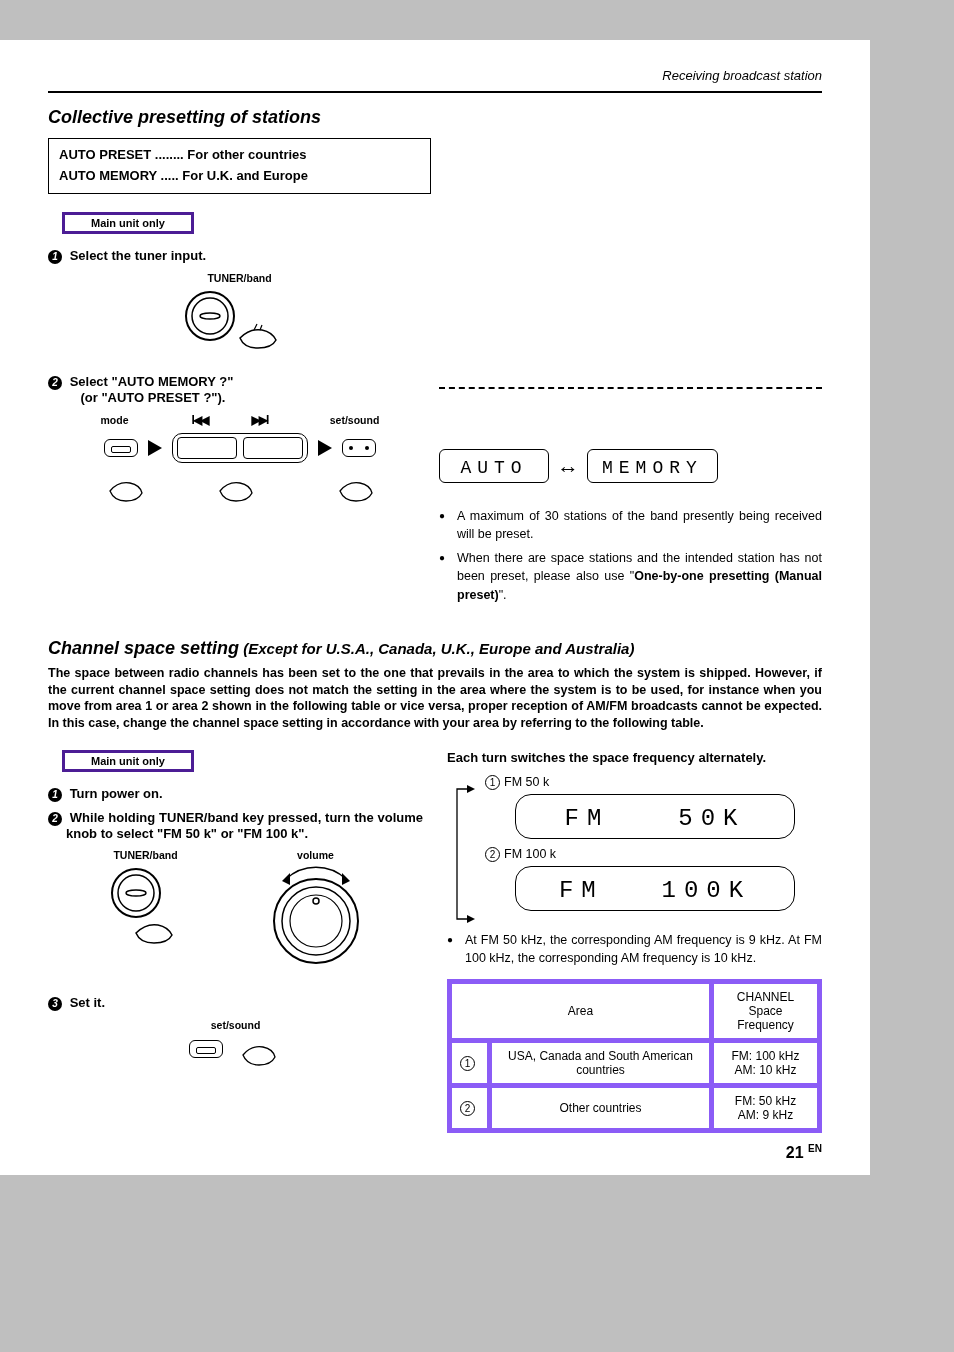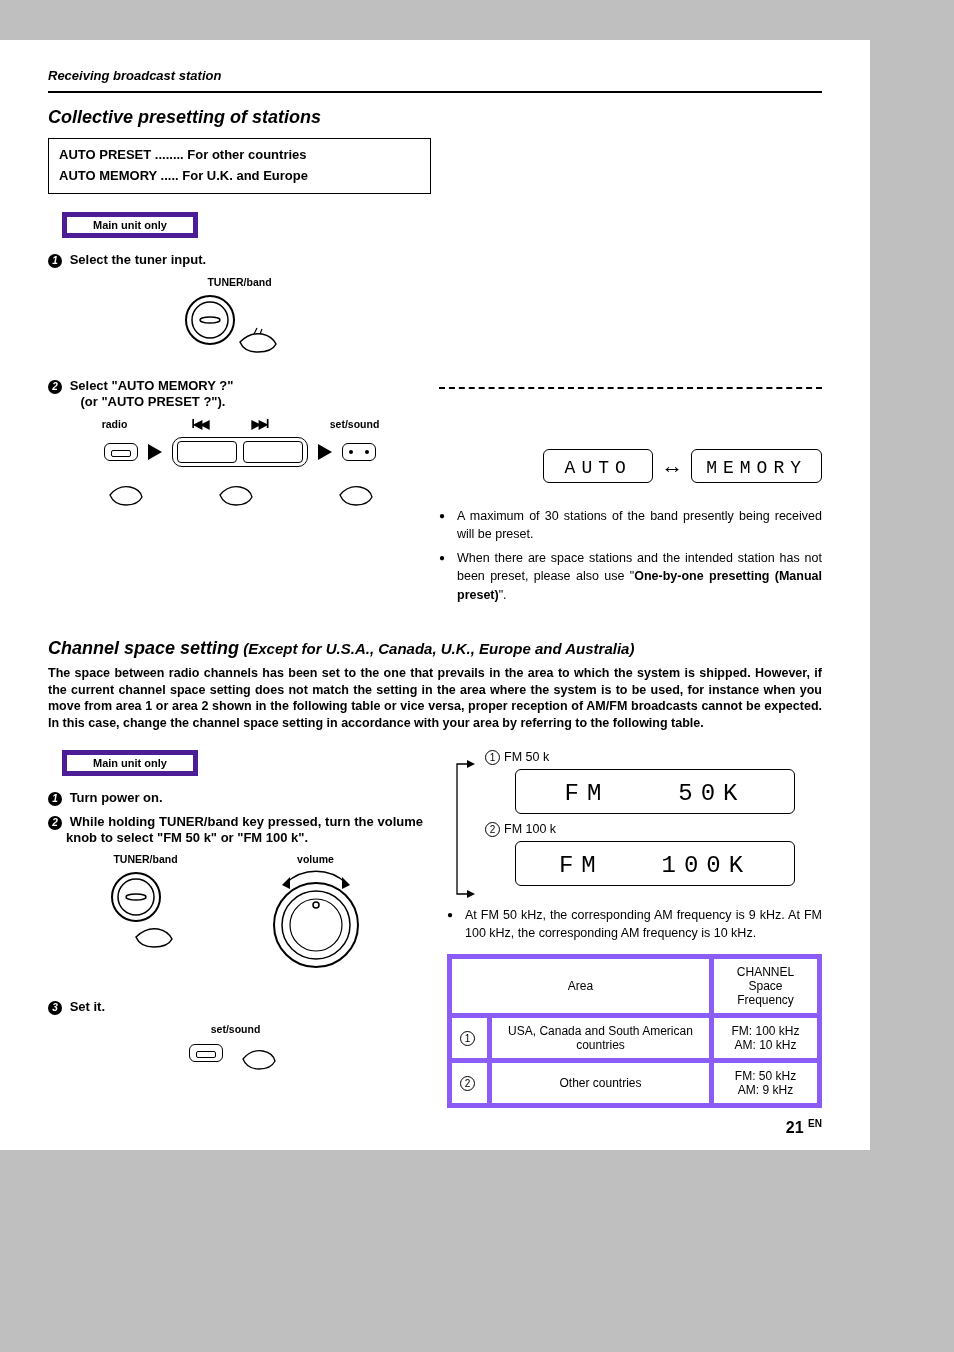--- a/index.html
+++ b/index.html
@@ -13,23 +13,23 @@
   }
   .page {
     background: #fff;
     width: 870px;
     margin-left: 0;
     margin-top: 40px;
     padding: 28px 48px 12px 48px;
     position: relative;
   }
   .header-right {
-    text-align: left;
+    text-align: right;
     font-style: italic;
-    font-weight: bold;
+    font-weight: normal;
     font-size: 13px;
     margin-bottom: 8px;
   }
   hr.top {
     border: none;
     border-top: 2px solid #000;
     margin-bottom: 14px;
   }
   .columns {
     display: flex;
@@ -44,21 +44,21 @@
   }
   .am-box {
     border: 1px solid #000;
     padding: 6px 10px;
     font-weight: bold;
     font-size: 13px;
     margin-bottom: 18px;
     line-height: 1.6;
   }
   .unit-label {
-    border: 5px solid #4c1d95;
+    border: 3px solid #4c1d95;
     display: inline-block;
     padding: 2px 26px;
     font-size: 11px;
     font-weight: bold;
     margin-bottom: 14px;
     margin-left: 14px;
   }
   .step {
     font-size: 13px;
     font-weight: bold;
@@ -81,21 +81,21 @@
   .diagram-block {
     margin: 6px 0 18px 0;
     text-align: center;
   }
   .knob-label { font-size: 10.5px; font-weight: bold; margin-bottom: 2px; }
   svg.knob { display:block; margin:0 auto; }
   .step-row { display:flex; align-items:center; justify-content:center; gap:10px; margin-top:6px;}
   .small-label { font-size:10.5px; font-weight:bold; text-align:center;}
   .right-col .lcd-area { margin-top: 280px; }
   .dashed-line { border-top: 2px dashed #000; margin: 0 0 60px 0; }
-  .lcd-row { display:flex; align-items:center; gap:8px; justify-content:flex-end; margin-bottom: 24px;}
+  .lcd-row { display:flex; align-items:center; gap:8px; justify-content:flex-start; margin-bottom: 24px;}
   .lcd-box {
     border: 1px solid #000;
     border-radius: 6px;
     padding: 8px 14px 4px 14px;
     font-family: "OCR A Std", "Courier New", monospace;
     letter-spacing: 6px;
     font-size: 18px;
     min-width: 130px;
     text-align: center;
     position:relative;
@@ -118,21 +118,21 @@
   .sec2-cols { display:flex; gap:24px; }
   .sec2-col { flex:1; min-width:0; }
 
   .dual-diagram { display:flex; align-items:flex-start; justify-content:center; gap:60px; margin:8px 0 18px 0;}
   .vol-label { font-size:10.5px; font-weight:bold; text-align:center; margin-bottom:2px;}
 
   .alt-label { font-size:13px; font-weight:bold; margin-bottom:10px; text-align:justify;}
   .circ-num { display:inline-block; width:15px; height:15px; border:1px solid #000; border-radius:50%; font-size:10px; text-align:center; line-height:14px; margin-right:4px;}
   .fm-label { font-size:12.5px; font-weight:normal; margin-left: 10px;}
   .lcd-wide {
-    border:1px solid #000; border-radius:6px;
+    border:1px solid #000; border-radius:16px;
     font-family:"OCR A Std","Courier New",monospace;
     letter-spacing:8px; font-size:24px;
     padding:10px 14px 6px 14px;
     margin:4px 0 8px 40px; width: 280px;
     display:flex; justify-content:space-around;
   }
   .lcd-span { display:inline-block; }
 
   table.area-table {
     border-collapse: collapse;
@@ -213,21 +213,21 @@
       </div>
 
       <div class="step">
         <span class="num">2</span>
         <span>Select "AUTO  MEMORY ?"</span><br>
         &nbsp;&nbsp;&nbsp;&nbsp;<span>(or "AUTO PRESET ?").</span>
       </div>
 
       <div class="diagram-block">
         <div class="step-row">
-          <div class="small-label" style="width:40px">radio</div>
+          <div class="small-label" style="width:40px">mode</div>
           <div style="width:20px"></div>
           <div class="small-label skip-glyph" style="width:50px">I◀◀</div>
           <div class="small-label skip-glyph" style="width:50px">▶▶I</div>
           <div style="width:20px"></div>
           <div class="small-label" style="width:60px">set/sound</div>
         </div>
         <div class="step-row">
           <span class="mode-btn"></span>
           <span class="thick-arrow"></span>
           <span style="border:1.5px solid #000; border-radius:10px; padding:3px 4px; display:inline-flex; gap:6px;">
@@ -322,20 +322,21 @@
           <div style="display:flex; align-items:center; justify-content:center; gap:10px;">
             <span class="mode-btn"></span>
             <svg width="50" height="36">
                 <path d="M 10 24 q 8 -10 20 -8 q 10 2 12 10 q -4 8 -16 8 q -12 0 -16 -10 Z" fill="white" stroke="black" stroke-width="1.3"></path>
               </svg>
           </div>
         </div>
       </div>
 
       <div class="sec2-col">
+        <div class="alt-label">Each turn switches the space frequency alternately.</div>
 
         <div style="position:relative;">
           <svg width="28" height="150" style="position:absolute; left:2px; top:4px;">
             <path d="M 18 10 L 8 10 L 8 140 L 18 140" fill="none" stroke="black" stroke-width="1.3"></path>
             <polygon points="18,6 18,14 26,10" fill="black"></polygon>
             <polygon points="18,136 18,144 26,140" fill="black"></polygon>
           </svg>
           <div style="margin-left:28px;">
             <div class="fm-label"><span class="circ-num">1</span><span>FM 50 k</span></div>
             <div class="lcd-wide">

